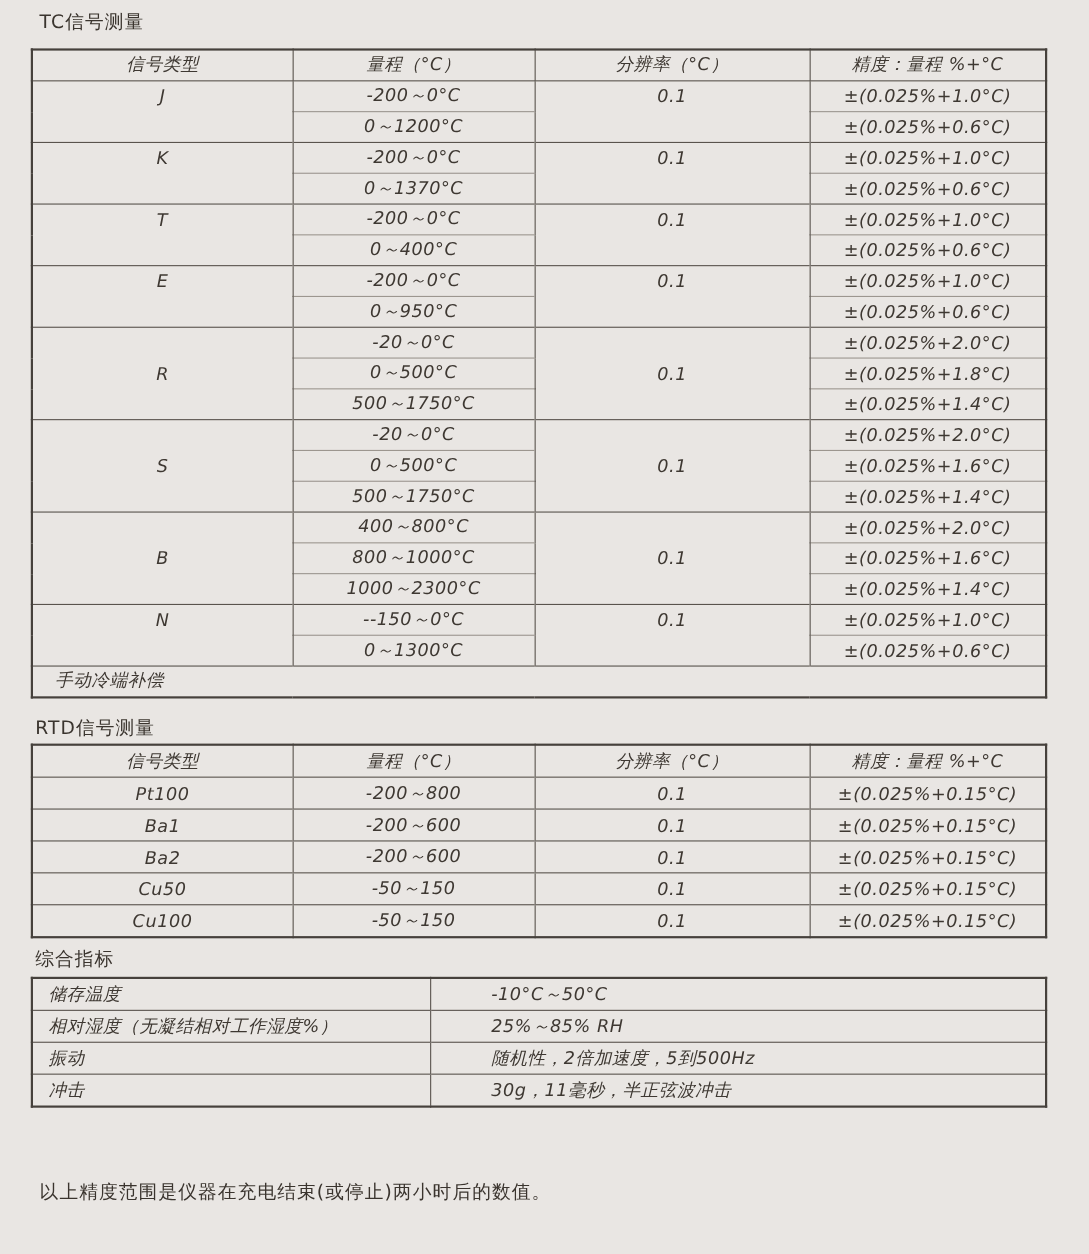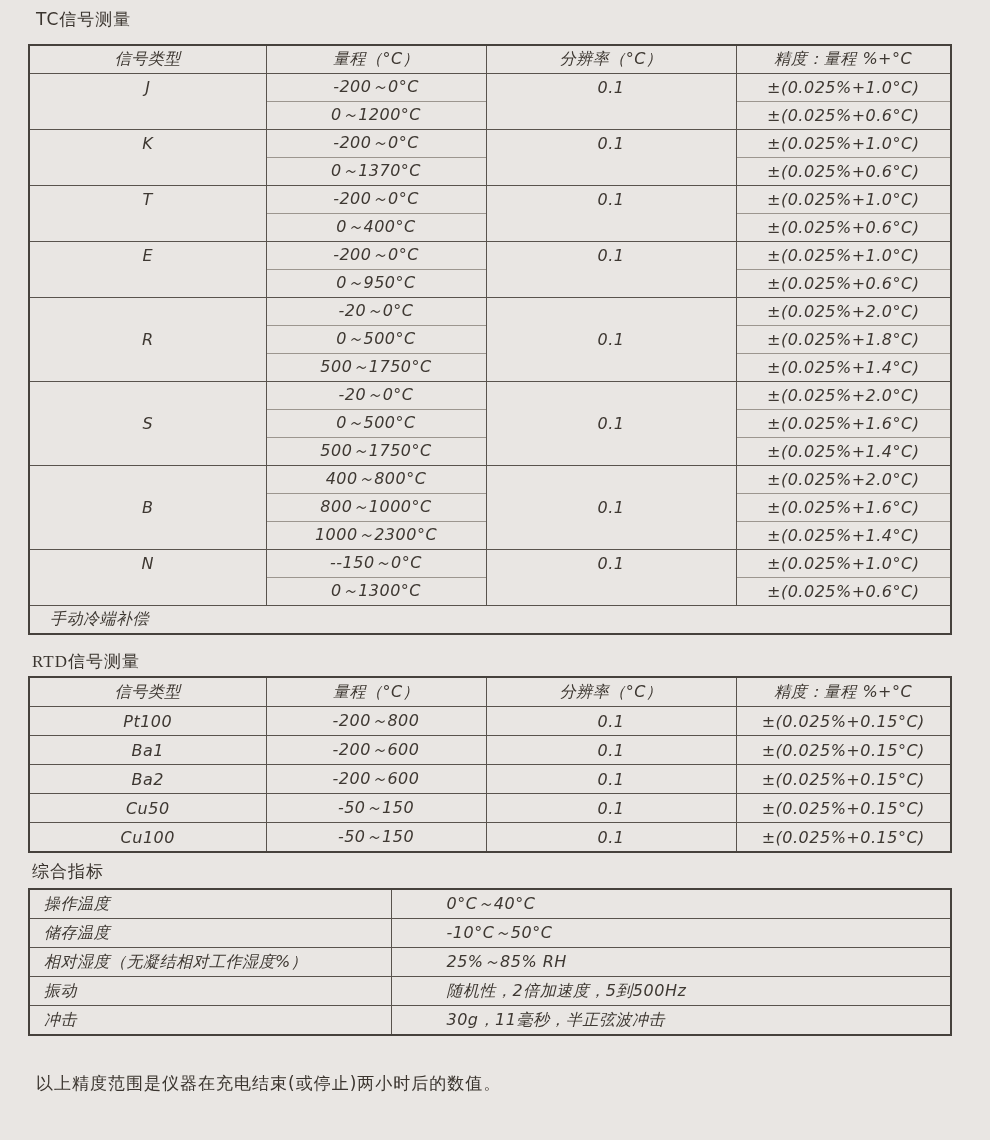--- a/index.html
+++ b/index.html
@@ -11,21 +11,21 @@
     position: relative;
     overflow: hidden;
   }
   .section-title {
     position: absolute;
     font-size: 17px;
     letter-spacing: 1px;
     color: #3a342e;
   }
   #tc-title { left: 36px; top: 8px; }
-  #rtd-title { left: 32px; top: 650px; font-family: Liberation Serif, serif; }
+  #rtd-title { left: 32px; top: 650px; }
   #general-title { left: 32px; top: 860px; }
 
   table {
     position: absolute;
     left: 28px;
     width: 922px;
     border-collapse: collapse;
     table-layout: fixed;
     background: #e9e6e3;
     font-size: 16px;
@@ -249,24 +249,20 @@
 
 <div class="section-title" id="general-title">综合指标</div>
 
 <table id="general-table">
   <colgroup>
     <col style="width:362px">
       <col style="width:560px">
   </colgroup>
   <tbody>
       <tr class="row">
-        <td class="label">操作温度</td>
-        <td class="value">0°C～40°C</td>
-      </tr>
-      <tr class="row">
         <td class="label">储存温度</td>
         <td class="value">-10°C～50°C</td>
       </tr>
       <tr class="row">
         <td class="label">相对湿度（无凝结相对工作湿度%）</td>
         <td class="value">25%～85% RH</td>
       </tr>
       <tr class="row">
         <td class="label">振动</td>
         <td class="value">随机性，2倍加速度，5到500Hz</td>

